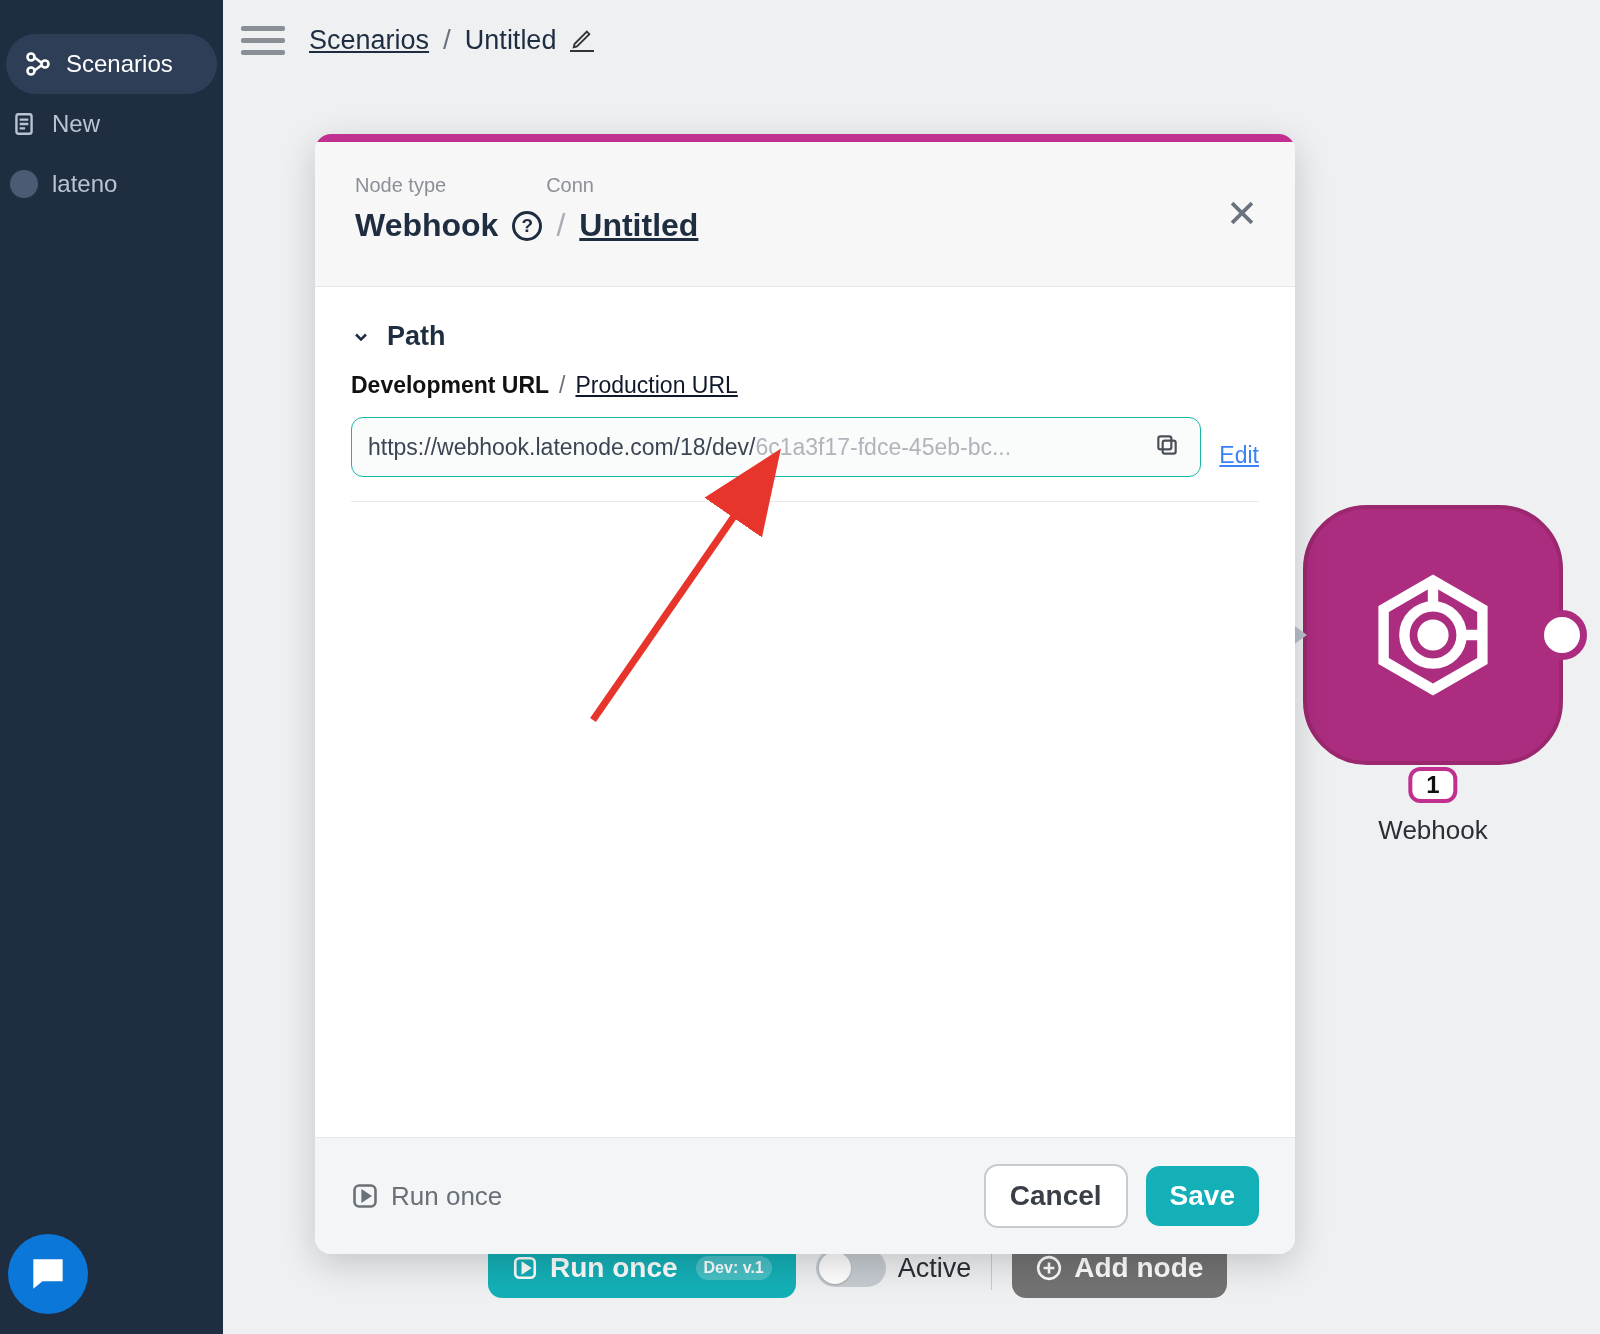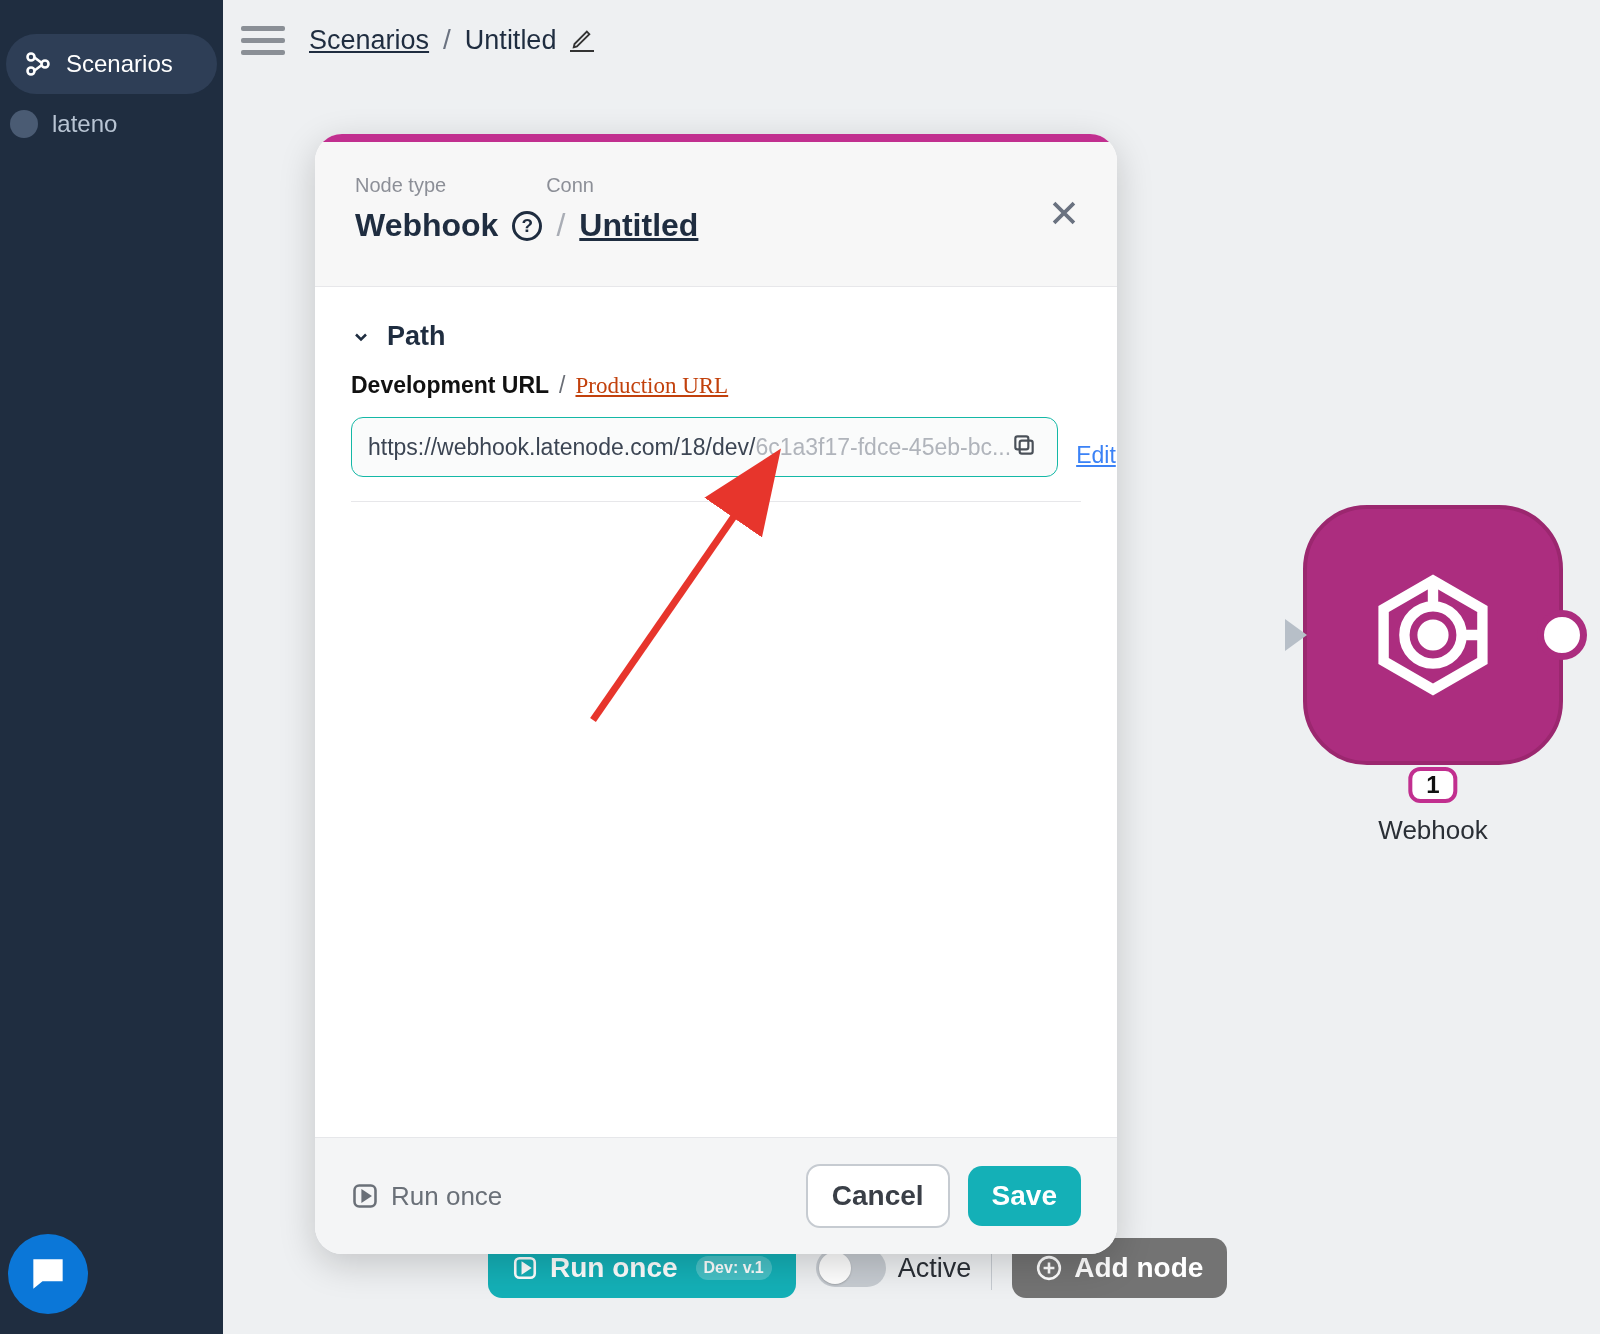--- a/index.html
+++ b/index.html
@@ -43,37 +43,37 @@
   .btn-teal { background: #14b0b7; color: #fff; }
   .btn-green { background: #737373; color: #fff; }
   .dev-badge { background: rgba(255,255,255,0.22); color: #fff; font-size: 16px; font-weight: 600; padding: 3px 8px; border-radius: 12px; margin-left: 6px; }
   .toggle-wrap { display: flex; align-items: center; gap: 12px; }
   .toggle { width: 70px; height: 38px; border-radius: 20px; background: #c6cbd1; position: relative; cursor: pointer; }
   .toggle .knob { position: absolute; left: 3px; top: 3px; width: 32px; height: 32px; background: #fff; border-radius: 50%; box-shadow: 0 1px 2px rgba(0,0,0,.2); }
   .toggle-label { font-size: 27px; color: #2a2f36; }
   .bar-divider { width: 1px; height: 44px; background: #c6cbd1; }
 
   
-  .modal { position: absolute; left: 92px; top: 134px; width: 802px; height: 1120px; background: #fff; border-radius: 27px; box-shadow: 0 10px 36px rgba(0,0,0,0.18); overflow: hidden; display: flex; flex-direction: column; }
+  .modal { position: absolute; left: 92px; top: 134px; width: 980px; height: 1120px; background: #fff; border-radius: 16px; box-shadow: 0 10px 36px rgba(0,0,0,0.18); overflow: hidden; display: flex; flex-direction: column; }
   .modal-strip { height: 8px; background: #c12f8f; }
   .modal-header { background: #f7f7f7; padding: 32px 40px 42px 40px; position: relative; border-bottom: 1px solid #e7e7ea; }
   .close-x { position: absolute; right: 36px; top: 54px; width: 34px; height: 34px; cursor: pointer; color: #6a7280; }
   .header-labels { display: flex; gap: 100px; font-size: 20px; color: #8c8f97; margin-bottom: 10px; }
   .header-titles { display: flex; align-items: center; gap: 14px; font-size: 32px; color: #1f2d40; font-weight: 700; }
   .header-titles .sep { color: #a9adb5; font-weight: 400; }
   .help-circ { width: 30px; height: 30px; border: 3px solid #1f2d40; border-radius: 50%; display: inline-flex; align-items: center; justify-content: center; font-size: 19px; font-weight: 800; cursor: pointer; }
   .header-titles .name { text-decoration: underline; cursor: pointer; }
 
   .modal-body { flex: 1; padding: 34px 36px; overflow: auto; }
   .section-head { display: flex; align-items: center; gap: 16px; font-size: 27px; font-weight: 700; color: #1f2d40; margin-bottom: 20px; }
   .chev { width: 20px; height: 20px; }
 
   .url-tabs-row { display: flex; align-items: baseline; gap: 10px; font-size: 23px; margin-bottom: 18px; }
   .url-tab.active { font-weight: 800; color: #111; }
-  .url-tab.link { text-decoration: underline; color: #c2410c; cursor: pointer; font-family: Liberation Serif, serif; }
+  .url-tab.link { text-decoration: underline; color: #0f172a; cursor: pointer; }
   .url-tabs-row .sep { color: #6a6e76; }
 
   .url-row { display: flex; align-items: center; gap: 18px; padding-bottom: 24px; border-bottom: 1px solid #e7e7ea; }
   .url-field { flex: 1; display: flex; align-items: center; border: 1px solid #14b8a6; border-radius: 12px; padding: 14px 16px; background: #fafbfb; font-size: 23px; }
   .url-prefix { color: #3c4553; }
   .url-suffix { color: #b0b4bb; white-space: nowrap; overflow: hidden; }
   .copy-btn { margin-left: auto; width: 30px; height: 30px; cursor: pointer; color: #4a5058; }
   .edit-link { font-size: 23px; color: #3b82f6; text-decoration: underline; cursor: pointer; margin-top: 16px; }
 
   .modal-footer { background: #f4f5f6; padding: 26px 36px; display: flex; align-items: center; gap: 18px; border-top: 1px solid #e6e7ea; }
@@ -98,20 +98,29 @@
           <circle cx="6" cy="6" r="3"></circle>
             <circle cx="6" cy="18" r="3"></circle>
             <circle cx="18" cy="12" r="3"></circle>
           <path d="M9 6.5 L15 11 M9 17.5 L15 13"></path>
         </svg>
       </span>
       <span class="side-label">Scenarios</span>
     </div>
 
 
+    <div class="side-item">
+      <span class="side-icon">
+        <svg viewBox="0 0 24 24" width="26" height="26" fill="none" stroke="#b8c4d3" stroke-width="2.2">
+          <rect x="5" y="3" width="14" height="18" rx="2"></rect>
+            <path d="M8 8h8M8 12h8M8 16h5"></path>
+        </svg>
+      </span>
+      <span class="side-label">New</span>
+    </div>
 
     <div class="side-item">
       <span class="avatar"></span>
       <span class="side-label">lateno</span>
     </div>
 
     <div class="chat-bubble">
       <svg viewBox="0 0 24 24" width="44" height="44" fill="#fff">
         <path d="M4 4h16v12H9l-5 4V4z"></path>
       </svg>

